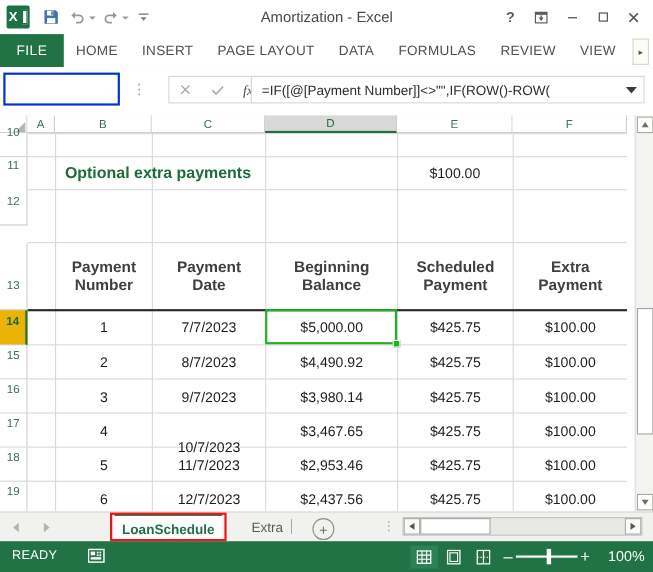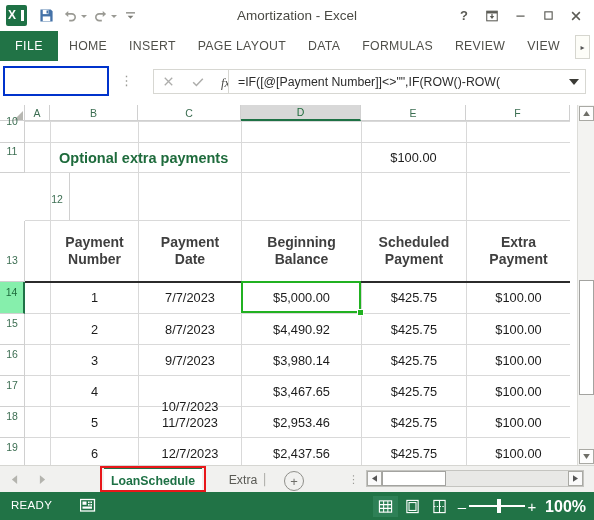--- a/index.html
+++ b/index.html
@@ -189,21 +189,21 @@
 
   .rowhead { position: absolute; left: 0; top: 16px; width: 25px; background: #fff; }
   .rh {
     position: absolute; left: 0; width: 25px;
     border-right: 1px solid #d0d0d0; border-bottom: 1px solid #d0d0d0;
     box-sizing: border-box;
     display: flex; align-items: flex-end; justify-content: center;
     font-size: 10.5px; color: #3c6e52; padding-bottom: 15px;
     background: #fff; cursor: default;
   }
-  .rh.sel { background: #86efac; color: #1e6b3c; border-right: 2px solid #1e7145; font-weight: normal; }
+  .rh.sel { background: #eab308; color: #1e6b3c; border-right: 2px solid #1e7145; font-weight: bold; }
 
   .cells {
     position: absolute; left: 25px; top: 16px;
     width: 545px; height: 344px; overflow: hidden;
   }
   .cell {
     position: absolute; box-sizing: border-box;
     display: flex; align-items: center;
     font-size: 12.5px; color: #1c1c1c;
     overflow: hidden; white-space: nowrap;
@@ -317,21 +317,21 @@
   }
   .zm-track {
     position: absolute; left: 13px; right: 13px; top: 8px; height: 2px; background: #fff;
   }
   .zm-thumb {
     position: absolute; left: 41px; top: 2px; width: 4px; height: 14px;
     background: #fff; cursor: default;
   }
   .zm-pct {
     position: absolute; right: 8px; top: 6px;
-    font-size: 16px; color: #fff; cursor: default; font-weight: bold;
+    font-size: 13px; color: #fff; cursor: default;
   }
 </style>
 </head>
 <body>
 
 <div id="app">
 
   <div class="titlebar">
     <div class="win-title">Amortization - Excel</div>
     <div class="qat">
@@ -441,21 +441,21 @@
       <div class="ch" style="left:50px;width:88px;">B</div>
       <div class="ch" style="left:138px;width:103px;">C</div>
       <div class="ch sel" style="left:241px;width:120px;">D</div>
       <div class="ch" style="left:361px;width:105px;">E</div>
       <div class="ch" style="left:466px;width:104px;">F</div>
     </div>
 
     <div class="rowhead">
       <div class="rh" style="top:0px;height:22px;">10</div>
       <div class="rh" style="top:22px;height:30px;">11</div>
-      <div class="rh" style="top:52px;height:48px;margin-left:45px;">12</div>
+      <div class="rh" style="top:36px;height:48px;">12</div>
       <div class="rh" style="top:100px;height:61px;">13</div>
       <div class="rh sel" style="top:161px;height:32px;">14</div>
       <div class="rh" style="top:193px;height:31px;">15</div>
       <div class="rh" style="top:224px;height:31px;">16</div>
       <div class="rh" style="top:255px;height:31px;">17</div>
       <div class="rh" style="top:286px;height:31px;">18</div>
       <div class="rh" style="top:317px;height:31px;">19</div>
     </div>
 
     <div class="cells">

